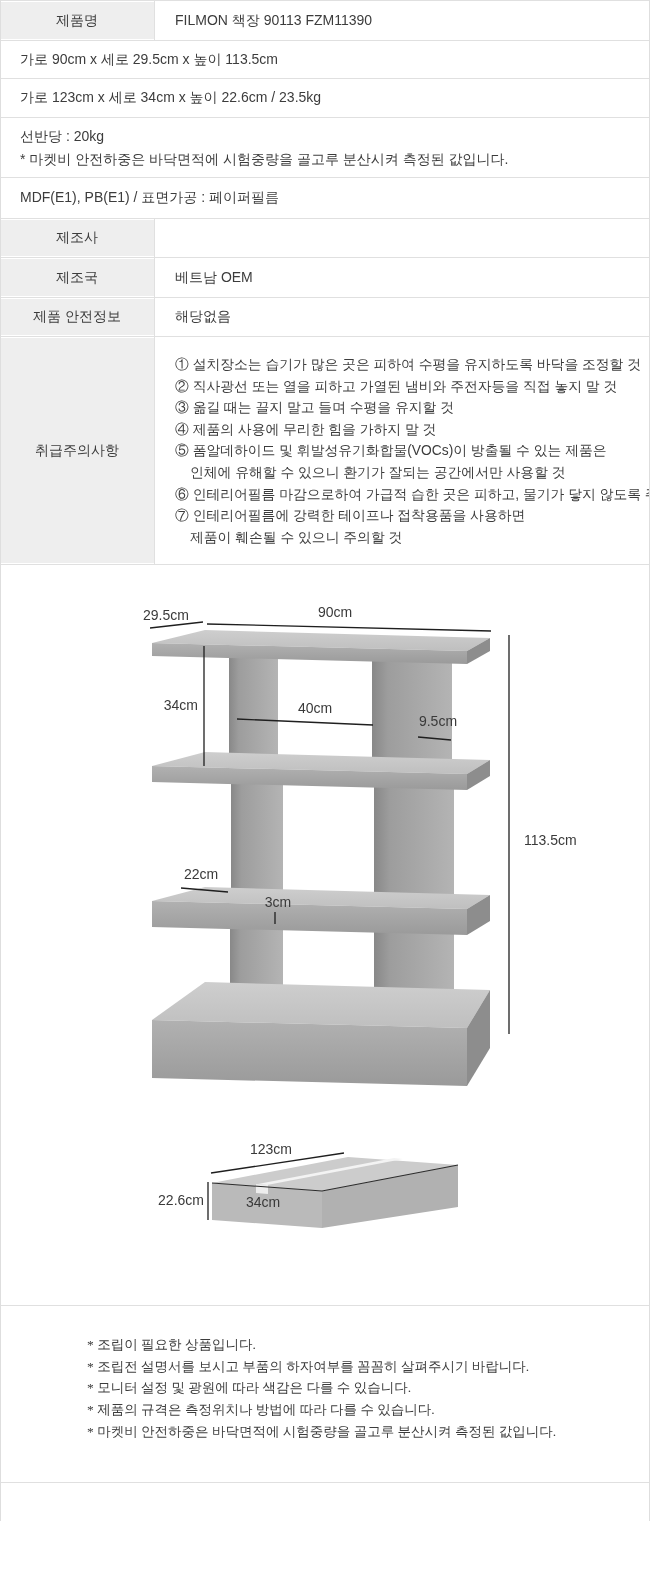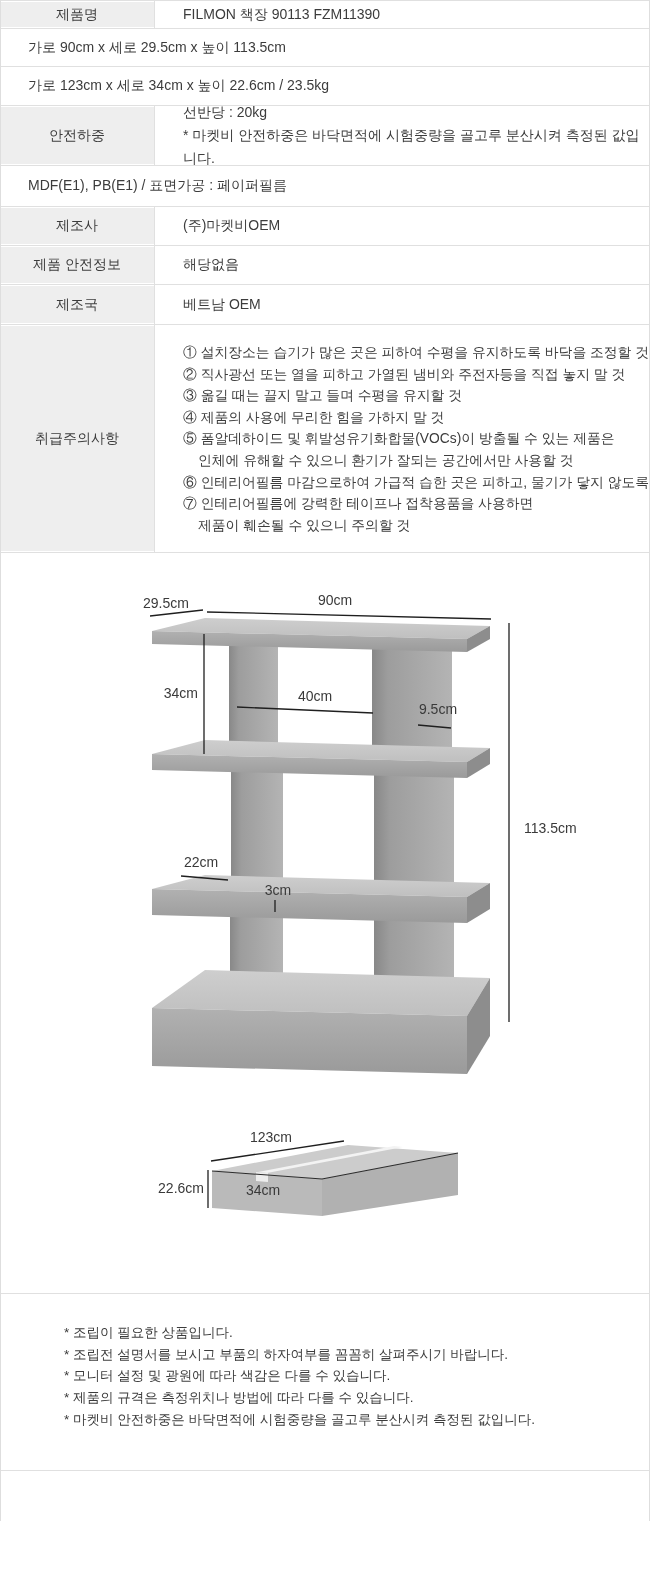--- a/index.html
+++ b/index.html
@@ -5,73 +5,71 @@
   html,body{margin:0;padding:0;background:#ffffff;}
   body{font-family:"Liberation Sans", sans-serif; color:#3c3c3c; -webkit-font-smoothing:antialiased;}
   .page{position:relative;width:650px;height:1575px;background:#fff;overflow:hidden;}
   .frame{position:absolute;top:0;left:0;width:650px;height:1521px;border-left:1px solid #dedede;border-right:1px solid #dedede;box-sizing:border-box;pointer-events:none;z-index:5;}
 
   
   .spec-table{width:650px;border-top:1px solid #e0e0e0;box-sizing:border-box;}
   .row{display:flex;border-bottom:1px solid #e0e0e0;box-sizing:border-box;align-items:center;}
   .cell{box-sizing:border-box;}
   .label{width:155px;flex:0 0 155px;align-self:stretch;background:#eeeeee;display:flex;align-items:center;justify-content:center;text-align:center;font-size:14px;color:#3c3c3c;border-right:1px solid #e0e0e0;box-shadow:inset 0 1px 0 #ffffff, inset 0 -1px 0 #ffffff;}
-  .value{flex:1;padding-left:28px;font-size:14px;color:#3c3c3c;}
+  .value{flex:1;padding-left:20px;font-size:14px;color:#3c3c3c;}
   .two-line .vline{line-height:23px;}
   .row-caution{align-items:flex-start;}
   .row-caution .value{padding-top:17px;padding-bottom:16px;padding-right:10px;}
   .c-line{font-size:13.8px;line-height:21.6px;white-space:nowrap;}
   .c-line.indent{padding-left:15px;}
 
   
   .diagram{display:block;width:650px;height:740px;}
   .dim-text{font-size:14px;fill:#3a3a3a;}
 
   
-  .notes-box{width:650px;height:178px;box-sizing:border-box;border-top:1px solid #e0e0e0;border-bottom:1px solid #e0e0e0;padding:28px 10px 0 64px;}
+  .notes-box{width:650px;height:178px;box-sizing:border-box;border-top:1px solid #e0e0e0;border-bottom:1px solid #e0e0e0;padding:28px 10px 0 87px;font-family:Liberation Serif, serif;}
   .note-line{font-size:13.5px;line-height:21.7px;color:#3c3c3c;white-space:nowrap;}
 </style>
 </head>
 <body>
 
 <div class="page">
   <div class="frame"></div>
 
   <div class="spec-table">
-    <div class="row" style="height:28px">
+    <div class="row" style="height:40px">
       <div class="cell label">제품명</div>
       <div class="cell value">FILMON 책장 90113 FZM11390</div>
     </div>
     <div class="row" style="height:38px">
       <div class="cell value">가로 90cm x 세로 29.5cm x 높이 113.5cm</div>
     </div>
     <div class="row" style="height:39px">
       <div class="cell value">가로 123cm x 세로 34cm x 높이 22.6cm / 23.5kg</div>
     </div>
     <div class="row two-line" style="height:60px">
-      <div class="cell label">안전하중</div>
       <div class="cell value">
         <div class="vline">선반당 : 20kg</div>
         <div class="vline">* 마켓비 안전하중은 바닥면적에 시험중량을 골고루 분산시켜 측정된 값입니다.</div>
       </div>
     </div>
     <div class="row" style="height:41px">
       <div class="cell value">MDF(E1), PB(E1) / 표면가공 : 페이퍼필름</div>
     </div>
     <div class="row" style="height:39px">
       <div class="cell label">제조사</div>
-      <div class="cell value">(주)마켓비OEM</div>
+    </div>
+    <div class="row" style="height:40px">
+      <div class="cell label">제조국</div>
+      <div class="cell value">베트남 OEM</div>
     </div>
     <div class="row" style="height:39px">
       <div class="cell label">제품 안전정보</div>
       <div class="cell value">해당없음</div>
-    </div>
-    <div class="row" style="height:40px">
-      <div class="cell label">제조국</div>
-      <div class="cell value">베트남 OEM</div>
     </div>
     <div class="row row-caution" style="height:228px">
       <div class="cell label">취급주의사항</div>
       <div class="cell value">
         <div class="c-line">① 설치장소는 습기가 많은 곳은 피하여 수평을 유지하도록 바닥을 조정할 것</div>
         <div class="c-line">② 직사광선 또는 열을 피하고 가열된 냄비와 주전자등을 직접 놓지 말 것</div>
         <div class="c-line">③ 옮길 때는 끌지 말고 들며 수평을 유지할 것</div>
         <div class="c-line">④ 제품의 사용에 무리한 힘을 가하지 말 것</div>
         <div class="c-line">⑤ 폼알데하이드 및 휘발성유기화합물(VOCs)이 방출될 수 있는 제품은</div>
         <div class="c-line indent">인체에 유해할 수 있으니 환기가 잘되는 공간에서만 사용할 것</div>

